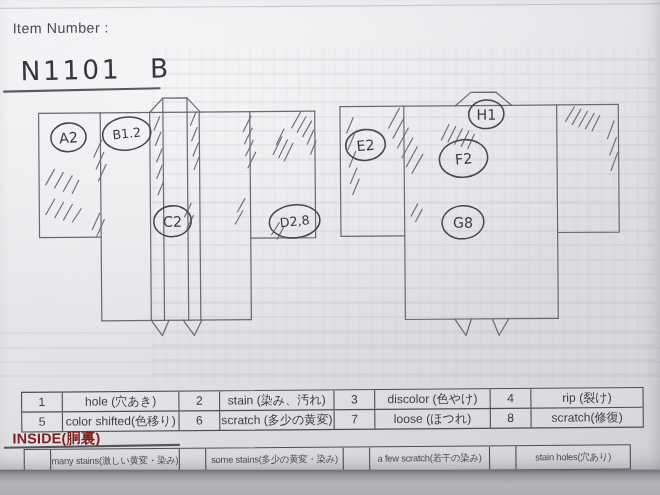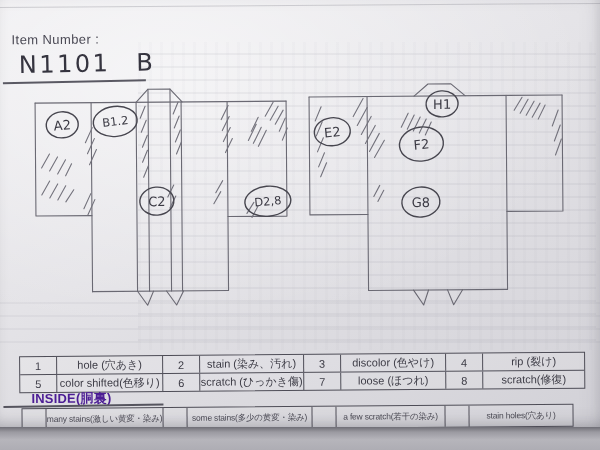--- a/index.html
+++ b/index.html
@@ -13,39 +13,39 @@
   .paper-top-edge{position:absolute;left:0;top:5px;width:600px;height:1px;background:rgba(110,110,122,0.28);transform:rotate(-0.4deg);}
   .desk{position:absolute;left:0;top:427px;width:600px;height:23px;
     background:linear-gradient(#6f6e76 0%, #9b9aa1 22%, #b6b5bb 55%, #aeadb4 100%);}
   .ghost{position:absolute;left:138px;top:42px;width:458px;height:308px;opacity:0.55;filter:blur(0.6px);
     background:
       repeating-linear-gradient(0deg, rgba(125,125,140,0) 0 9px, rgba(125,125,140,0.16) 9px 11px, rgba(125,125,140,0) 11px 13px),
       repeating-linear-gradient(90deg, rgba(125,125,140,0.05) 0 3px, rgba(125,125,140,0) 3px 11px);}
   .ghost2{position:absolute;left:0;top:298px;width:600px;height:54px;opacity:0.5;filter:blur(0.6px);
     background:repeating-linear-gradient(0deg, rgba(125,125,140,0) 0 9px, rgba(125,125,140,0.15) 9px 11px, rgba(125,125,140,0) 11px 13px);}
   .tilt{position:absolute;left:0;top:0;width:600px;height:450px;transform:rotate(-0.45deg);transform-origin:300px 220px;}
-  .item-label{position:absolute;left:13px;top:30px;font-size:13px;color:#4b4a55;letter-spacing:0.4px;}
+  .item-label{position:absolute;left:13px;top:16px;font-size:13px;color:#4b4a55;letter-spacing:0.4px;}
   .item-value{position:absolute;left:20px;top:48px;font-size:24px;color:#35343f;font-family:"DejaVu Sans",sans-serif;
     letter-spacing:2.5px;word-spacing:16px;transform:rotate(-0.7deg);}
   .item-underline{position:absolute;left:4px;top:79px;width:143px;height:2px;background:#5a5963;transform:rotate(-0.8deg);}
   svg.diagram{position:absolute;left:0;top:0;width:600px;height:450px;}
   .outline{fill:none;stroke:#6a6973;stroke-width:1.1;stroke-linecap:round;stroke-linejoin:round;}
   .hatch{fill:none;stroke:#73727c;stroke-width:1.1;stroke-linecap:round;}
   .pen-ellipse{fill:none;stroke:#47464f;stroke-width:1.4;}
   .pen-text{fill:#3b3a44;font-family:"DejaVu Sans",sans-serif;font-size:13px;text-anchor:middle;}
   .pen-text.small{font-size:11.5px;}
   .legend{position:absolute;left:18px;top:354px;width:564px;border:1.2px solid #4e4d57;background:rgba(255,255,255,0.10);}
   .legend-row{display:flex;height:17px;}
   .legend-row.second{border-top:1px solid #4e4d57;}
   .lcell{border-right:1px solid #4e4d57;display:flex;align-items:center;justify-content:center;
     font-size:11px;color:#3d3c46;white-space:nowrap;overflow:hidden;}
   .lcell.last{border-right:none;}
   .lnum{width:36px;flex:none;}
   .llabel{flex:none;}
-  .inside-label{position:absolute;left:10px;top:388px;font-size:13px;font-weight:600;color:#4c1d95;letter-spacing:0.2px;margin-left:20px;}
+  .inside-label{position:absolute;left:10px;top:388px;font-size:13px;font-weight:600;color:#7f1d1d;letter-spacing:0.2px;}
   .inside-underline{position:absolute;left:2px;top:403px;width:160px;height:1.6px;background:#55545e;transform:rotate(-0.5deg);}
   .inside-table{position:absolute;left:20px;top:406px;width:550px;height:21px;border:1.1px solid #4e4d57;display:flex;background:rgba(255,255,255,0.08);}
   .icell{border-right:1px solid #4e4d57;display:flex;align-items:center;justify-content:center;
     font-size:8.5px;color:#4a4953;white-space:nowrap;overflow:hidden;letter-spacing:-0.2px;text-align:center;}
   .icell.box{width:23px;flex:none;}
   .icell.lab1{width:116px;flex:none;}
   .icell.lab2{width:124px;flex:none;}
   .icell.lab3{width:108px;flex:none;}
   .icell.lab4{flex:1;border-right:none;}
 </style>
@@ -150,21 +150,21 @@
         <div class="lcell llabel" style="width:103px">stain (染み、汚れ)</div>
         <div class="lcell lnum">3</div>
         <div class="lcell llabel" style="width:104px">discolor (色やけ)</div>
         <div class="lcell lnum">4</div>
         <div class="lcell llabel last" style="flex:1">rip (裂け)</div>
       </div>
       <div class="legend-row second">
         <div class="lcell lnum">5</div>
         <div class="lcell llabel" style="width:105px">color shifted(色移り)</div>
         <div class="lcell lnum">6</div>
-        <div class="lcell llabel" style="width:103px">scratch (ひっかき傷)</div>
+        <div class="lcell llabel" style="width:103px">scratch (多少の黄変)</div>
         <div class="lcell lnum">7</div>
         <div class="lcell llabel" style="width:104px">loose (ほつれ)</div>
         <div class="lcell lnum">8</div>
         <div class="lcell llabel last" style="flex:1">scratch(修復)</div>
       </div>
     </div>
 
     <div class="inside-label">INSIDE(胴裏)</div>
     <div class="inside-underline"></div>
 

